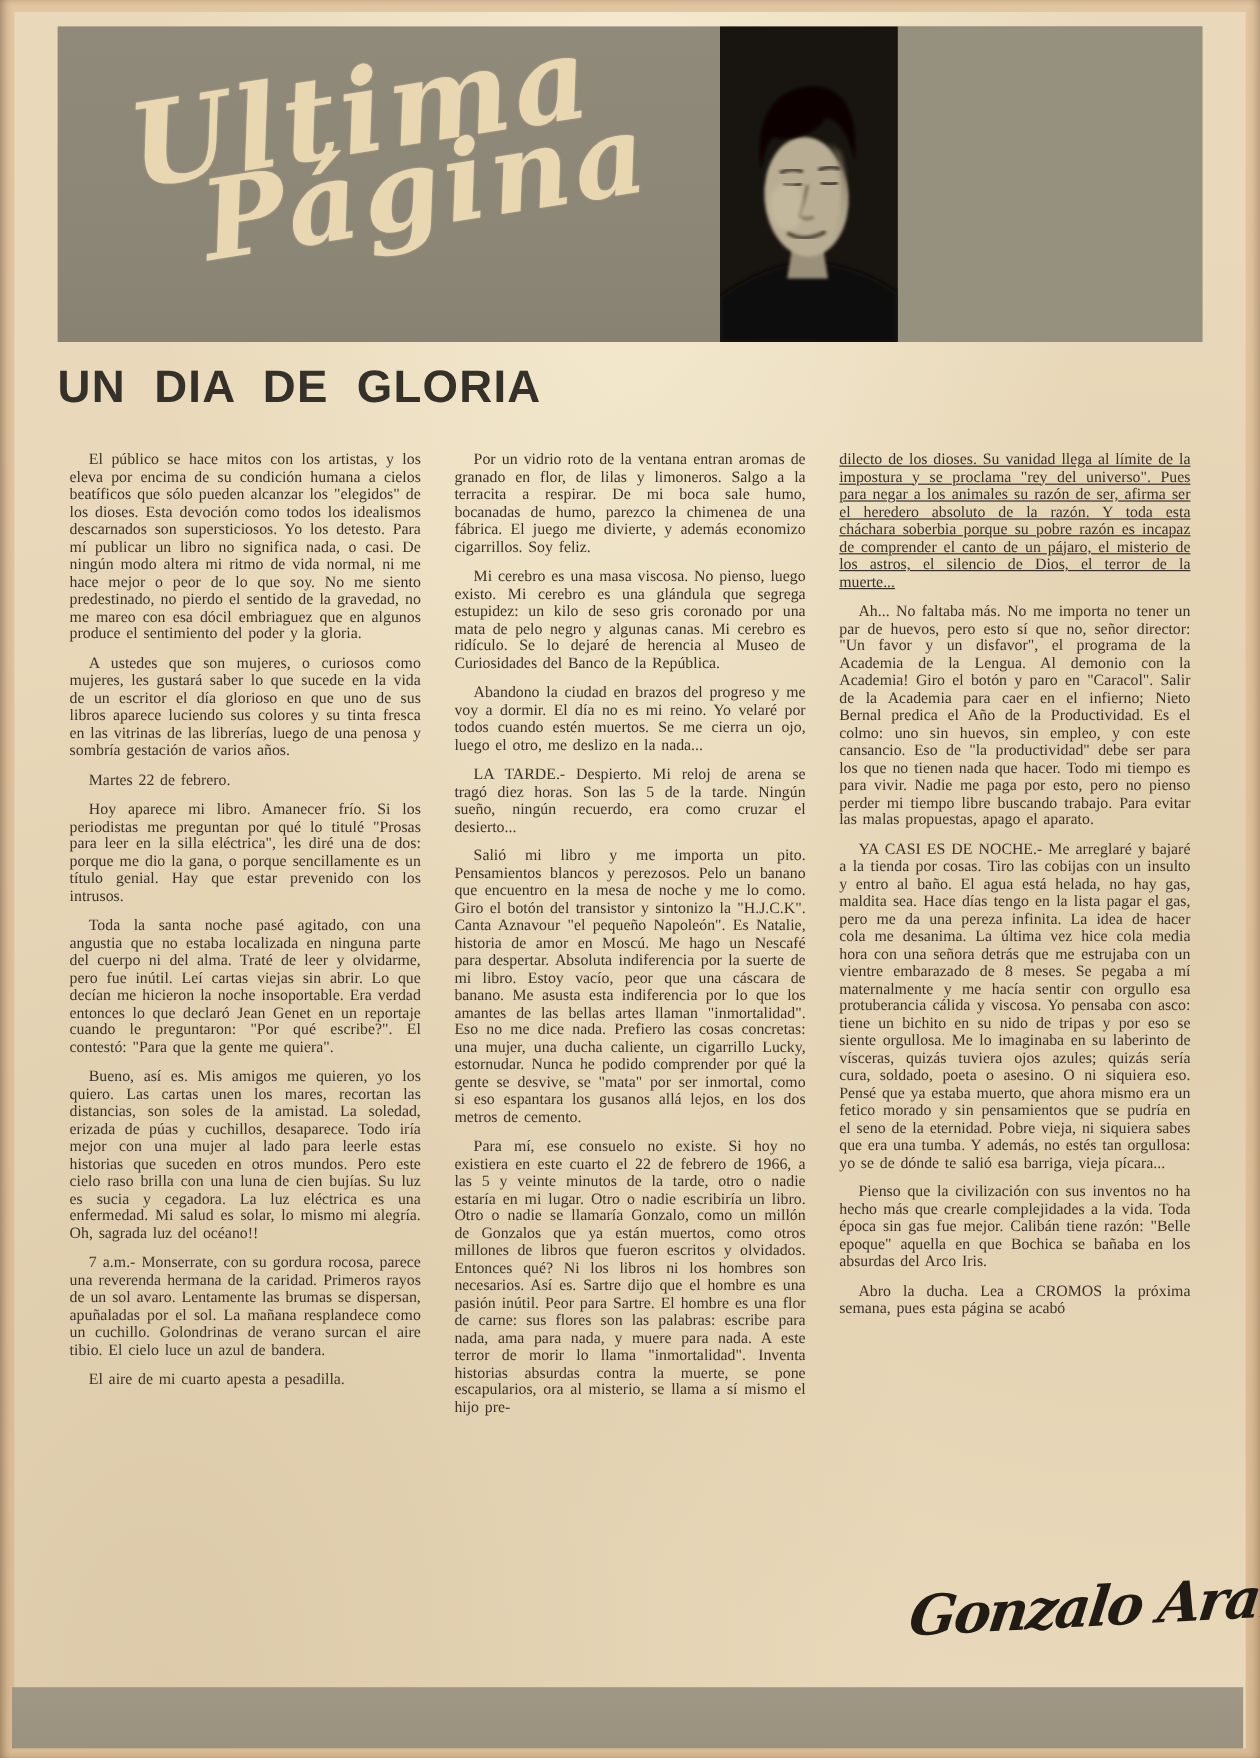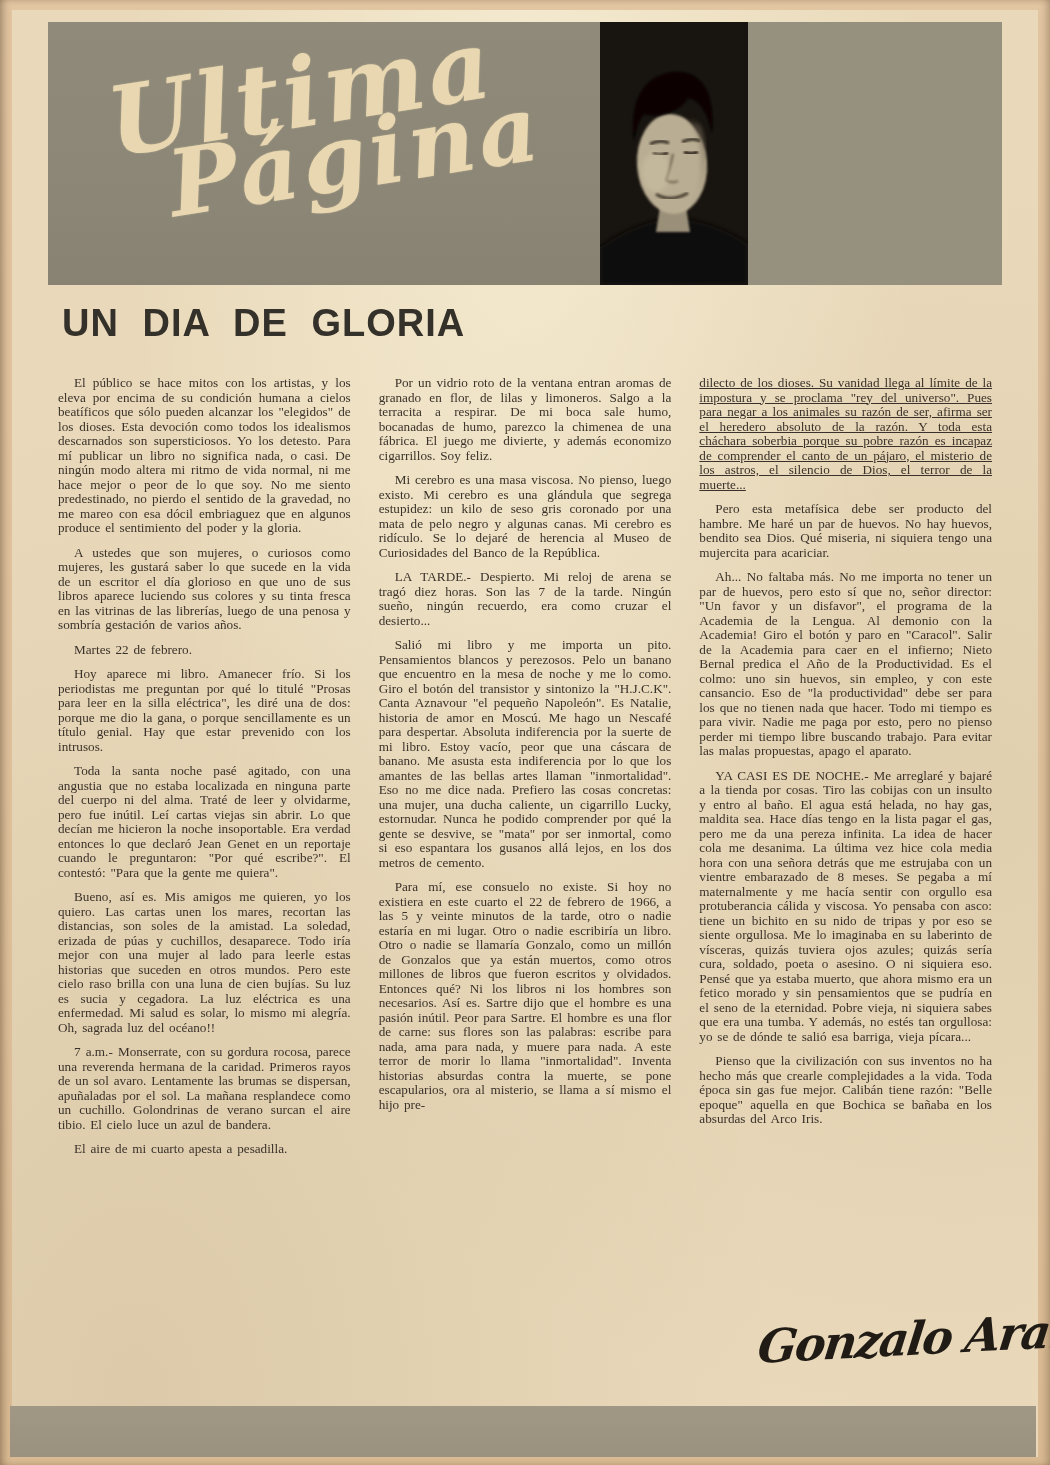--- a/index.html
+++ b/index.html
@@ -54,21 +54,21 @@
     position: absolute;
     left: 552px; top: 0;
     width: 148px; height: 263px;
     background: #14100d;
   }
   .photo svg { display:block; }
 
   
   .headline {
     position: absolute;
-    left: 50px; top: 292px;
+    left: 36px; top: 292px;
     margin: 0;
     font-family: "Liberation Sans", sans-serif;
     font-weight: bold;
     font-size: 38px;
     letter-spacing: 1px;
     word-spacing: 12px;
     color: #34302a;
   }
 
   
@@ -175,30 +175,31 @@
           <p>Martes 22 de febrero.</p>
           <p>Hoy aparece mi libro. Amanecer frío. Si los periodistas me preguntan por qué lo titulé "Prosas para leer en la silla eléctrica", les diré una de dos: porque me dio la gana, o porque sencillamente es un título genial. Hay que estar prevenido con los intrusos.</p>
           <p>Toda la santa noche pasé agitado, con una angustia que no estaba localizada en ninguna parte del cuerpo ni del alma. Traté de leer y olvidarme, pero fue inútil. Leí cartas viejas sin abrir. Lo que decían me hicieron la noche insoportable. Era verdad entonces lo que declaró Jean Genet en un reportaje cuando le preguntaron: "Por qué escribe?". El contestó: "Para que la gente me quiera".</p>
           <p>Bueno, así es. Mis amigos me quieren, yo los quiero. Las cartas unen los mares, recortan las distancias, son soles de la amistad. La soledad, erizada de púas y cuchillos, desaparece. Todo iría mejor con una mujer al lado para leerle estas historias que suceden en otros mundos. Pero este cielo raso brilla con una luna de cien bujías. Su luz es sucia y cegadora. La luz eléctrica es una enfermedad. Mi salud es solar, lo mismo mi alegría. Oh, sagrada luz del océano!!</p>
           <p>7 a.m.- Monserrate, con su gordura rocosa, parece una reverenda hermana de la caridad. Primeros rayos de un sol avaro. Lentamente las brumas se dispersan, apuñaladas por el sol. La mañana resplandece como un cuchillo. Golondrinas de verano surcan el aire tibio. El cielo luce un azul de bandera.</p>
           <p>El aire de mi cuarto apesta a pesadilla.</p>
         </div>
       <div class="col">
           <p>Por un vidrio roto de la ventana entran aromas de granado en flor, de lilas y limoneros. Salgo a la terracita a respirar. De mi boca sale humo, bocanadas de humo, parezco la chimenea de una fábrica. El juego me divierte, y además economizo cigarrillos. Soy feliz.</p>
           <p>Mi cerebro es una masa viscosa. No pienso, luego existo. Mi cerebro es una glándula que segrega estupidez: un kilo de seso gris coronado por una mata de pelo negro y algunas canas. Mi cerebro es ridículo. Se lo dejaré de herencia al Museo de Curiosidades del Banco de la República.</p>
-          <p>LA TARDE.- Despierto. Mi reloj de arena se tragó diez horas. Son las 7 de la tarde. Ningún sueño, ningún recuerdo, era como cruzar el desierto...</p>
+          <p>Abandono la ciudad en brazos del progreso y me voy a dormir. El día no es mi reino. Yo velaré por todos cuando estén muertos. Se me cierra un ojo, luego el otro, me deslizo en la nada...</p>
+          <p>LA TARDE.- Despierto. Mi reloj de arena se tragó diez horas. Son las 5 de la tarde. Ningún sueño, ningún recuerdo, era como cruzar el desierto...</p>
           <p>Salió mi libro y me importa un pito. Pensamientos blancos y perezosos. Pelo un banano que encuentro en la mesa de noche y me lo como. Giro el botón del transistor y sintonizo la "H.J.C.K". Canta Aznavour "el pequeño Napoleón". Es Natalie, historia de amor en Moscú. Me hago un Nescafé para despertar. Absoluta indiferencia por la suerte de mi libro. Estoy vacío, peor que una cáscara de banano. Me asusta esta indiferencia por lo que los amantes de las bellas artes llaman "inmortalidad". Eso no me dice nada. Prefiero las cosas concretas: una mujer, una ducha caliente, un cigarrillo Lucky, estornudar. Nunca he podido comprender por qué la gente se desvive, se "mata" por ser inmortal, como si eso espantara los gusanos allá lejos, en los dos metros de cemento.</p>
           <p>Para mí, ese consuelo no existe. Si hoy no existiera en este cuarto el 22 de febrero de 1966, a las 5 y veinte minutos de la tarde, otro o nadie estaría en mi lugar. Otro o nadie escribiría un libro. Otro o nadie se llamaría Gonzalo, como un millón de Gonzalos que ya están muertos, como otros millones de libros que fueron escritos y olvidados. Entonces qué? Ni los libros ni los hombres son necesarios. Así es. Sartre dijo que el hombre es una pasión inútil. Peor para Sartre. El hombre es una flor de carne: sus flores son las palabras: escribe para nada, ama para nada, y muere para nada. A este terror de morir lo llama "inmortalidad". Inventa historias absurdas contra la muerte, se pone escapularios, ora al misterio, se llama a sí mismo el hijo pre-</p>
         </div>
       <div class="col">
           <p class="cont">dilecto de los dioses. Su vanidad llega al límite de la impostura y se proclama "rey del universo". Pues para negar a los animales su razón de ser, afirma ser el heredero absoluto de la razón. Y toda esta cháchara soberbia porque su pobre razón es incapaz de comprender el canto de un pájaro, el misterio de los astros, el silencio de Dios, el terror de la muerte...</p>
-          <p>Pero esta metafísica debe ser producto del hambre. Me haré un par de huevos. No hay huevos, bendito sea Dios. Qué miseria, ni siquiera tengo una mujercita para acariciar.</p>
           <p>Ah... No faltaba más. No me importa no tener un par de huevos, pero esto sí que no, señor director: "Un favor y un disfavor", el programa de la Academia de la Lengua. Al demonio con la Academia! Giro el botón y paro en "Caracol". Salir de la Academia para caer en el infierno; Nieto Bernal predica el Año de la Productividad. Es el colmo: uno sin huevos, sin empleo, y con este cansancio. Eso de "la productividad" debe ser para los que no tienen nada que hacer. Todo mi tiempo es para vivir. Nadie me paga por esto, pero no pienso perder mi tiempo libre buscando trabajo. Para evitar las malas propuestas, apago el aparato.</p>
           <p>YA CASI ES DE NOCHE.- Me arreglaré y bajaré a la tienda por cosas. Tiro las cobijas con un insulto y entro al baño. El agua está helada, no hay gas, maldita sea. Hace días tengo en la lista pagar el gas, pero me da una pereza infinita. La idea de hacer cola me desanima. La última vez hice cola media hora con una señora detrás que me estrujaba con un vientre embarazado de 8 meses. Se pegaba a mí maternalmente y me hacía sentir con orgullo esa protuberancia cálida y viscosa. Yo pensaba con asco: tiene un bichito en su nido de tripas y por eso se siente orgullosa. Me lo imaginaba en su laberinto de vísceras, quizás tuviera ojos azules; quizás sería cura, soldado, poeta o asesino. O ni siquiera eso. Pensé que ya estaba muerto, que ahora mismo era un fetico morado y sin pensamientos que se pudría en el seno de la eternidad. Pobre vieja, ni siquiera sabes que era una tumba. Y además, no estés tan orgullosa: yo se de dónde te salió esa barriga, vieja pícara...</p>
           <p>Pienso que la civilización con sus inventos no ha hecho más que crearle complejidades a la vida. Toda época sin gas fue mejor. Calibán tiene razón: "Belle epoque" aquella en que Bochica se bañaba en los absurdas del Arco Iris.</p>
+          <p>Abro la ducha. Lea a CROMOS la próxima semana, pues esta página se acabó</p>
         </div>
     </div>
 
     <div class="signature">Gonzalo Arango</div>
   </div>
 
   <div class="bottom-bar"></div>
 </div>
 
 </body></html>

